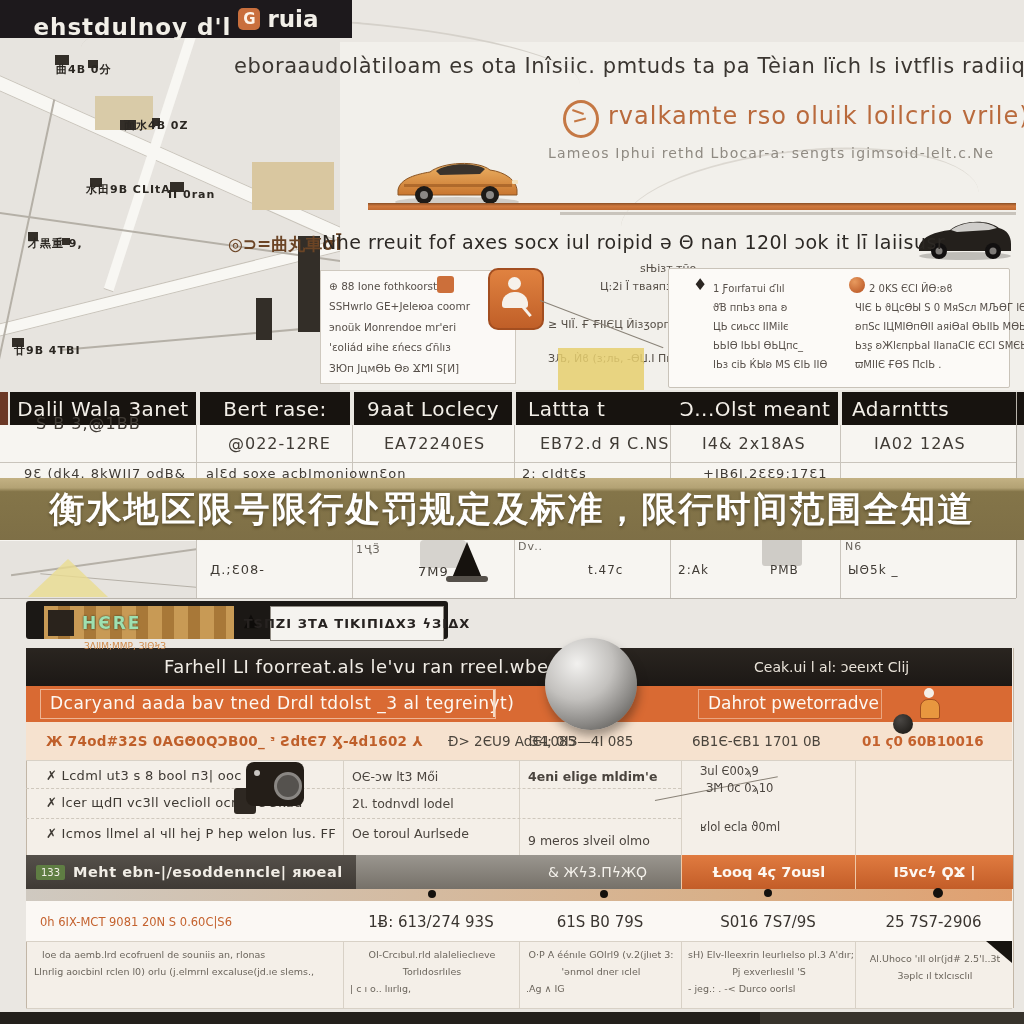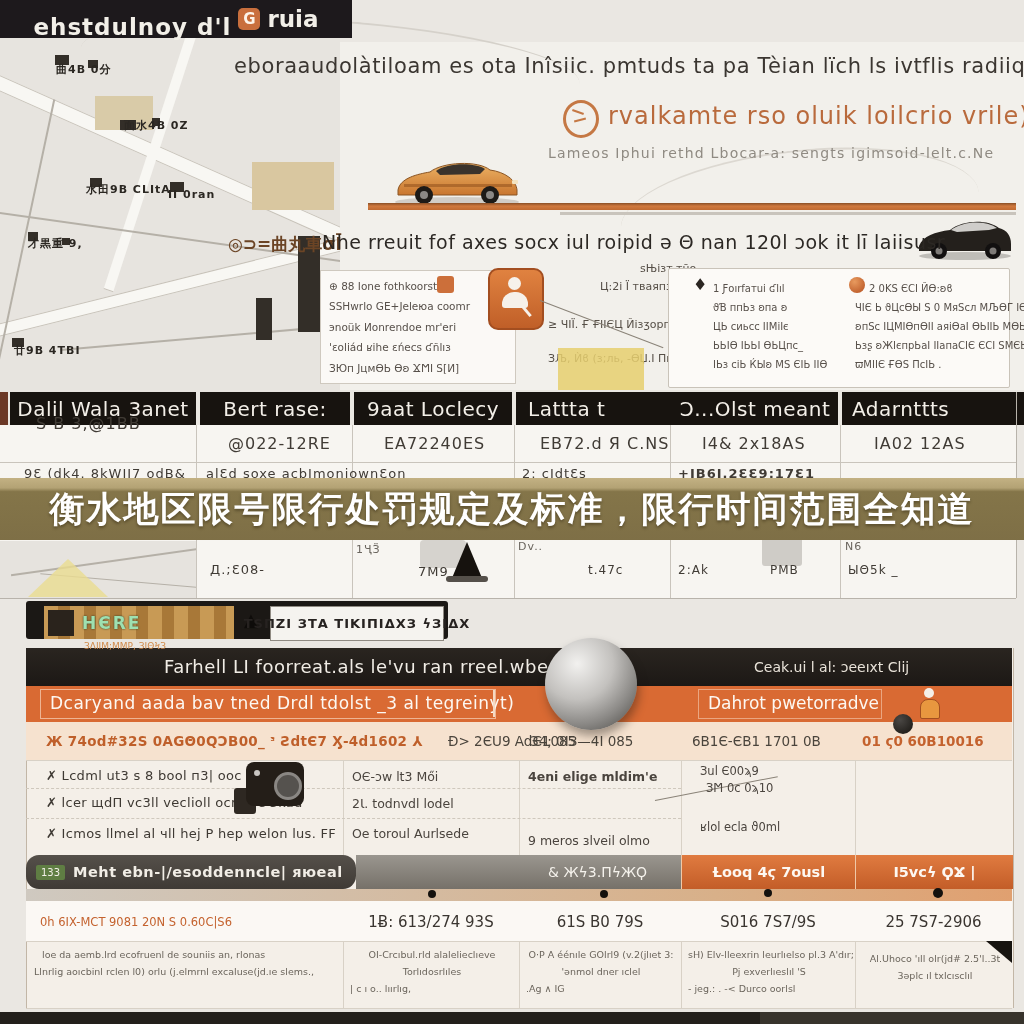--- a/index.html
+++ b/index.html
@@ -189,21 +189,21 @@
   <div class="t1c" style="left:36px;top:414px;">S B 3,@1BB</div>
   <div class="t1c" style="left:228px;top:434px;">@022-12RE</div>
   <div class="t1c" style="left:384px;top:434px;">EA72240ES</div>
   <div class="t1c" style="left:540px;top:434px;">EB72.d Я C.NS</div>
   <div class="t1c" style="left:702px;top:434px;">I4&amp; 2x18AS</div>
   <div class="t1c" style="left:874px;top:434px;">IA02 12AS</div>
 
   <div class="t1c" style="left:24px;top:466px;font-size:13px;">9Ɛ (dk4. 8kWII7 odB&amp;</div>
   <div class="t1c" style="left:206px;top:466px;font-size:13px;">alƐd soxe acbImoniownƐon</div>
   <div class="t1c" style="left:522px;top:466px;font-size:13px;">2: cIdtƐs</div>
-  <div class="t1c" style="left:678px;top:466px;font-size:13px;font-weight:bold;">+IB6I.2ƐƐ9:17Ɛ1</div>
+  <div class="t1c" style="left:703px;top:466px;font-size:13px;">+IB6I.2ƐƐ9:17Ɛ1</div>
 
   <div class="ab" style="left:0;top:541px;width:196px;height:57px;background:#e6e3de;overflow:hidden;">
     <div class="thin" style="left:10px;top:18px;width:220px;height:2px;transform:rotate(-8deg);"></div>
     <div class="thin" style="left:40px;top:40px;width:180px;height:1px;transform:rotate(5deg);"></div>
     <div class="ab" style="left:28px;top:18px;width:80px;height:38px;background:#eadc90;clip-path:polygon(0 100%,50% 0,100% 100%);opacity:0.8;"></div>
   </div>
   <div class="t1c" style="left:210px;top:562px;font-size:13px;">Д.;Ɛ08-</div>
   <div class="t1c" style="left:356px;top:543px;font-size:11px;color:#6a655e;">1ҶӞ</div>
   <div class="ab" style="left:420px;top:540px;width:46px;height:28px;background:#d6d3ce;border-radius:4px;"></div>
   <div class="ab" style="left:452px;top:542px;width:30px;height:36px;background:#16120e;clip-path:polygon(50% 0,100% 100%,0 100%);"></div>
@@ -284,21 +284,21 @@
   <div class="smalltx" style="left:352px;top:826px;">Oe toroul Aurlsede</div>
 
   <div class="smalltx" style="left:528px;top:769px;font-weight:bold;">4eni elige mldim'e</div>
   <div class="smalltx" style="left:528px;top:833px;">9 meros зlveil olmo</div>
   <div class="ab" style="left:655px;top:800px;width:125px;height:1px;background:#8a8378;transform:rotate(-11deg);transform-origin:left center;"></div>
 
   <div class="smalltx" style="left:700px;top:764px;font-size:11.5px;">Зul Є00ϡ9</div>
   <div class="smalltx" style="left:706px;top:781px;font-size:11.5px;">ЗϺ 0ϲ 0ϡ10</div>
   <div class="smalltx" style="left:700px;top:820px;font-size:11.5px;">ʁlol ecla ϑ0ml</div>
 
-  <div class="bandseg" style="left:26px;top:855px;width:330px;background:linear-gradient(180deg,#55504a,#3f3a35);z-index:4;border-radius:13px;">
+  <div class="bandseg" style="left:26px;top:855px;width:330px;background:linear-gradient(180deg,#55504a,#3f3a35);z-index:4;">
     <span style="background:#5f7d43;color:#f2efe8;font-size:10px;border-radius:2px;padding:2px 5px;margin:0 8px 0 10px;">133</span>
     <span class="nw" style="color:#f1ede6;font-size:14.5px;font-weight:bold;letter-spacing:0.5px;">Meht ebn-|/esoddenncle| яюеаl</span>
   </div>
   <div class="bandseg" style="left:356px;top:855px;width:325px;background:linear-gradient(180deg,#9a968f,#767169);justify-content:flex-end;z-index:4;">
     <span class="nw" style="color:#f5f2ec;font-size:14px;margin-right:34px;">&amp; Жϟ3.ПϟЖϘ</span>
   </div>
   <div class="bandseg" style="left:681px;top:855px;width:174px;background:linear-gradient(180deg,#e07b40,#c35d28);justify-content:center;border-left:1px solid #f0c9a8;z-index:4;">
     <span class="nw" style="color:#fdf8f2;font-size:14.5px;font-weight:bold;">Ƚooq 4ϛ 7ousl</span>
   </div>
   <div class="bandseg" style="left:855px;top:855px;width:157px;background:linear-gradient(180deg,#e07b40,#c35d28);justify-content:center;border-left:1px solid #f0c9a8;z-index:4;">

